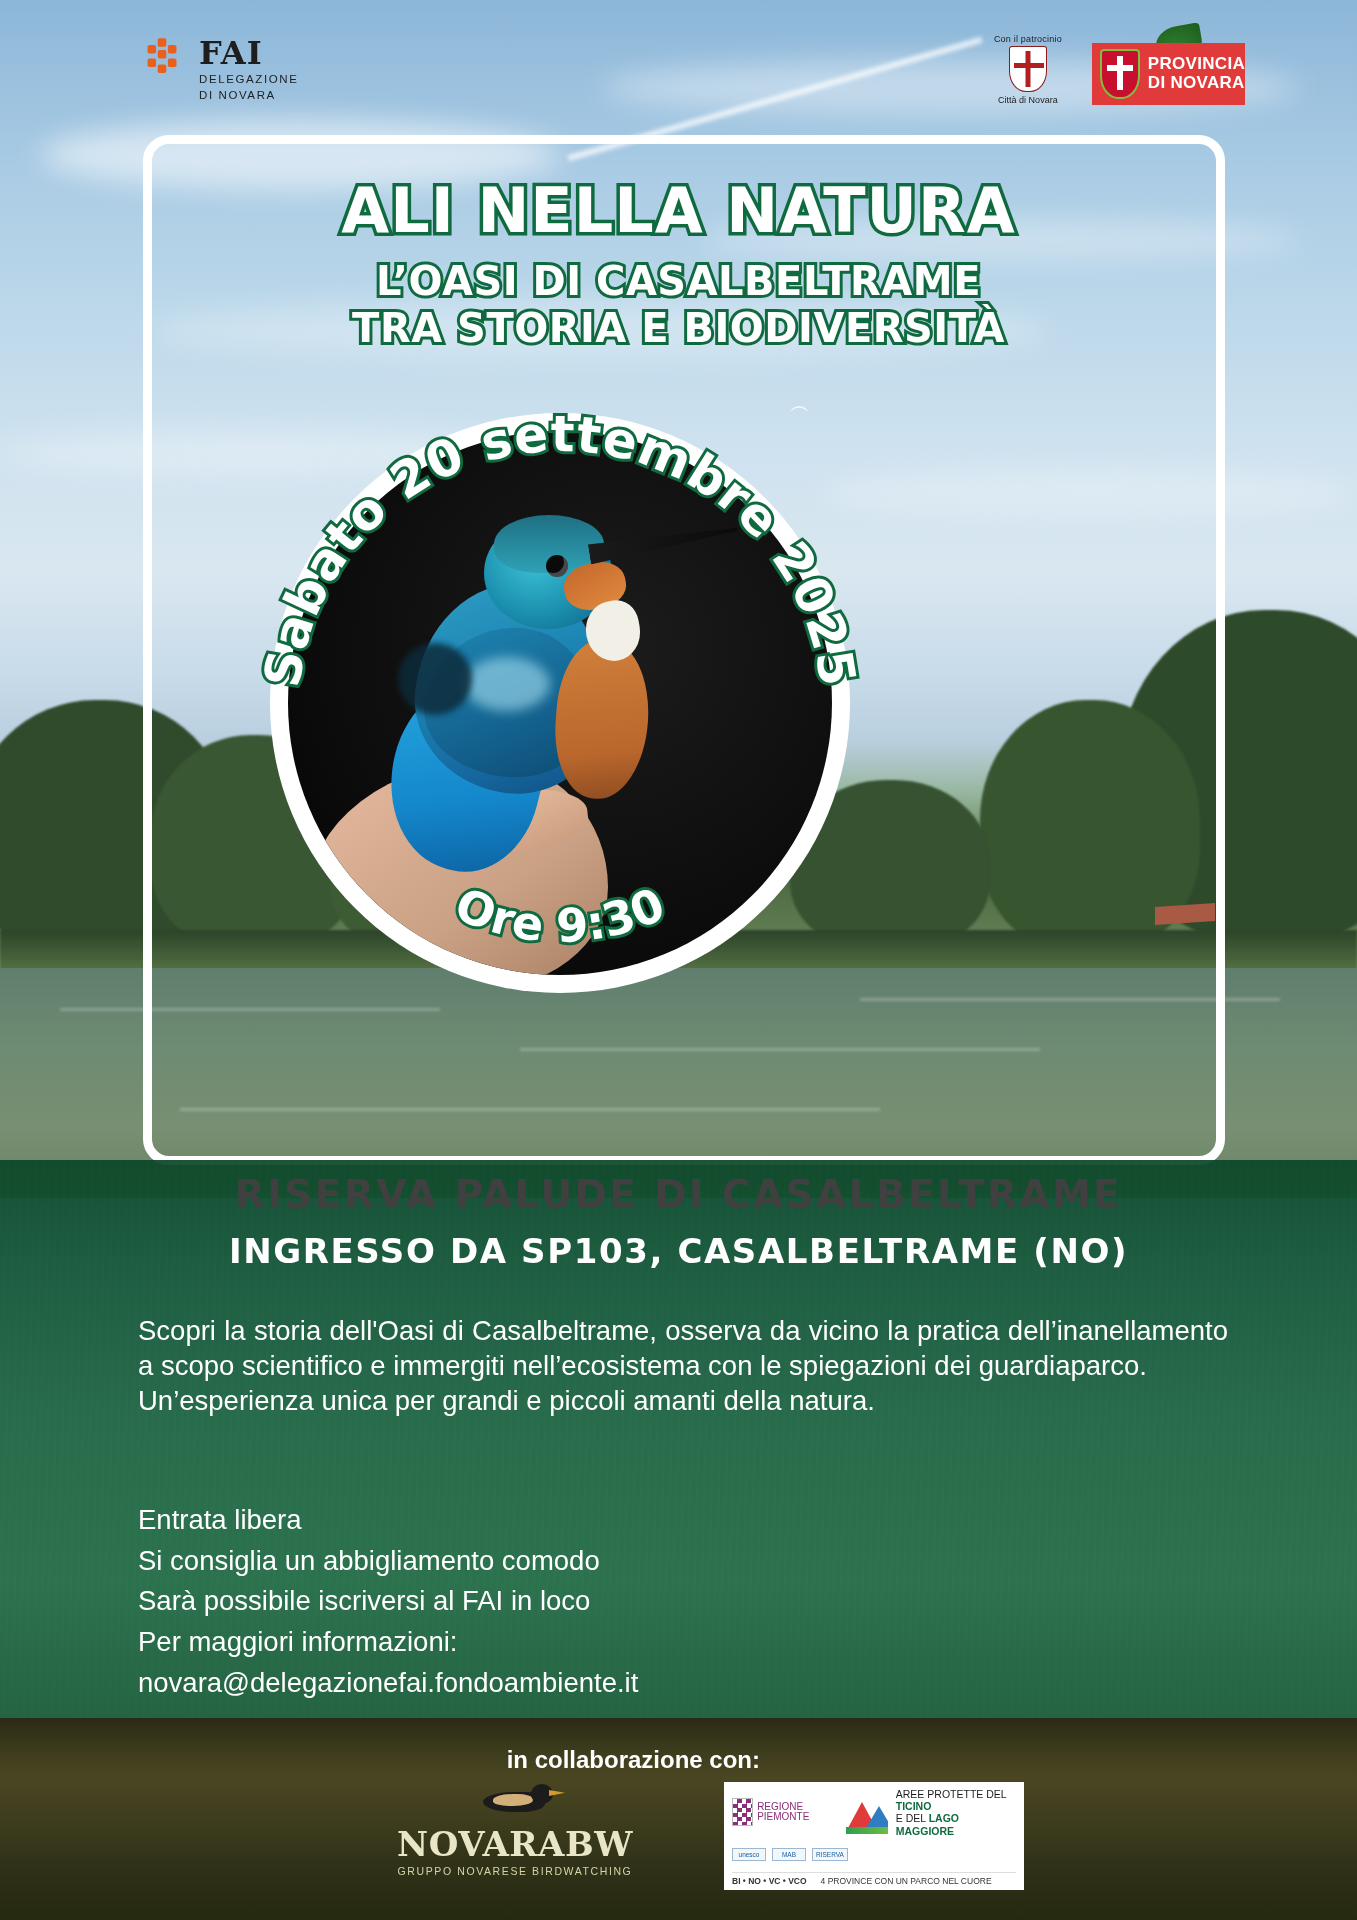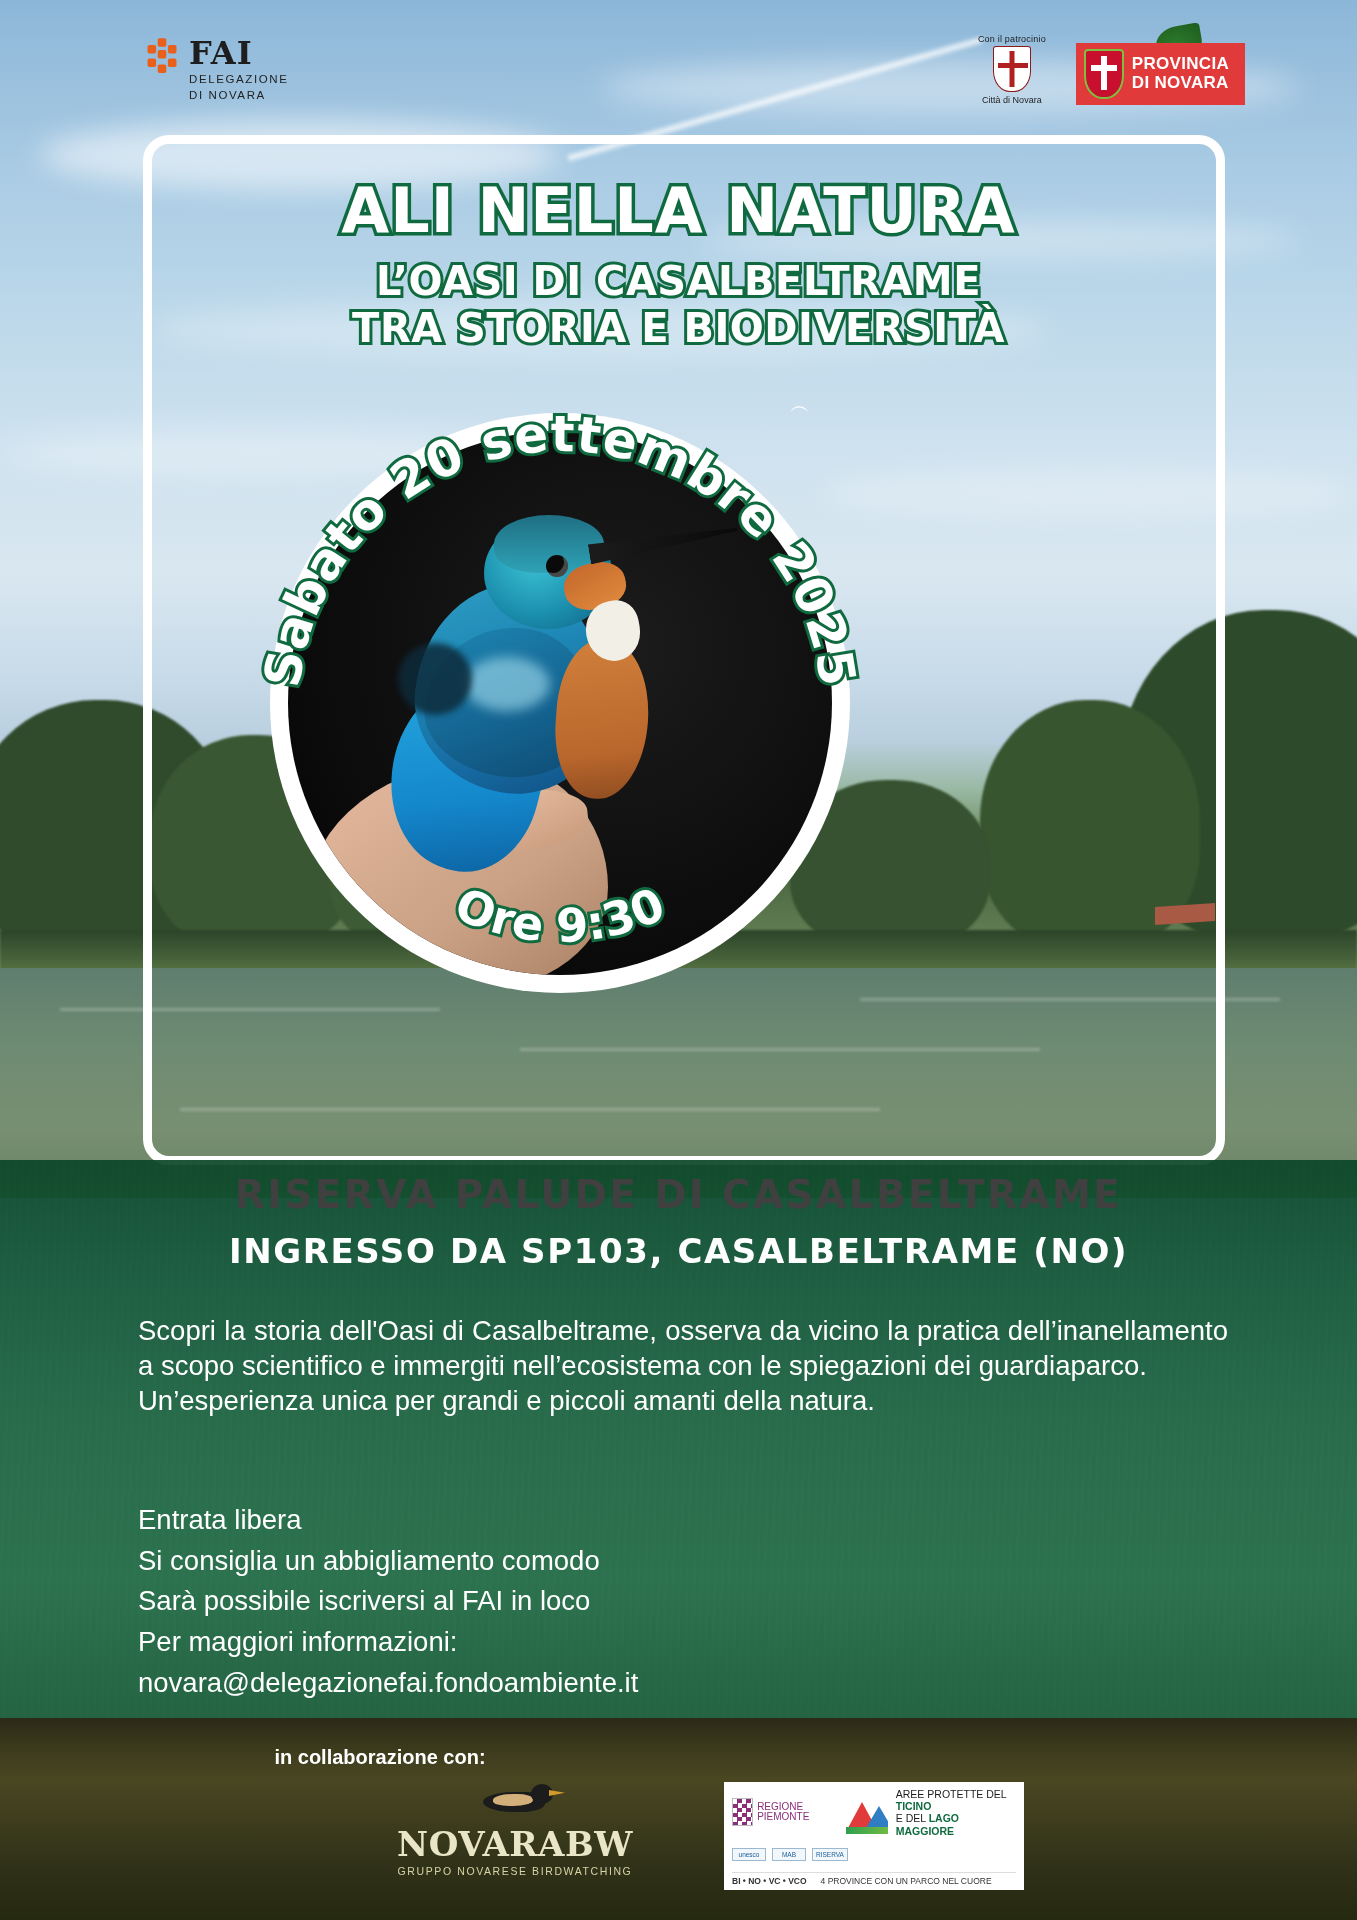--- a/index.html
+++ b/index.html
@@ -281,21 +281,21 @@
     font-size: 46px;
     fill: #ffffff;
     stroke: #0f6b3f;
     stroke-width: 6px;
     paint-order: stroke fill;
   }
 
   
   .fai-logo {
     position: absolute; left: 145px; top: 38px;
-    display: flex; align-items: flex-start; gap: 10px;
+    display: flex; align-items: flex-start; gap: 20px;
   }
   .fai-mark { width: 34px; height: 36px; }
   .fai-text .fai-big {
     font-family: "DejaVu Serif", serif;
     font-size: 32px; font-weight: 700; color: #1e1e1e; line-height: .95;
     letter-spacing: 1px;
   }
   .fai-text .fai-small {
     font-family: "Liberation Sans", sans-serif;
     font-size: 11.5px; color: #222; letter-spacing: 1.6px; line-height: 1.35;
@@ -320,21 +320,21 @@
     content: ""; position: absolute; left: 50%; top: 4px;
     width: 5px; height: 36px; background: #b02020; transform: translateX(-50%);
   }
   .citta-shield:after {
     content: ""; position: absolute; left: 4px; top: 16px;
     width: 30px; height: 5px; background: #b02020;
   }
   .citta-name { font-size: 9px; color: #1d1d1d; margin-top: 3px; }
   .prov-box {
     display: flex; align-items: center; gap: 8px;
-    background: #e03a3a; padding: 6px 16px 6px 8px;
+    background: #e03a3a; padding: 6px 0 6px 8px;
   }
   .prov-shield {
     width: 40px; height: 50px; background: #c8102e;
     border: 2px solid #7fbf3f;
     border-radius: 4px 4px 46% 46%;
     position: relative;
   }
   .prov-shield:before {
     content: ""; position: absolute; left: 50%; top: 5px;
     width: 6px; height: 34px; background: #ffffff; transform: translateX(-50%);
@@ -397,22 +397,22 @@
   
   .grass-bottom {
     position: absolute; left: 0; top: 1718px; width: 1357px; height: 202px;
     background:
       linear-gradient(to bottom,
         #2c2a17 0%, #3a3a1c 14%, #4a4622 30%, #3d3c1d 52%, #2f3118 74%, #25290f 100%),
       repeating-linear-gradient(88deg, rgba(255,255,255,0.05) 0 2px, rgba(0,0,0,0.10) 2px 6px);
   }
   .collab-label {
     position: absolute; left: 0; top: 1746px; width: 760px;
-    text-align: center;
-    color: #ffffff; font-weight: 700; font-size: 20px;
+    text-align: right;
+    color: #ffffff; font-weight: 700; font-size: 24px;
   }
   .novarabw {
     position: absolute; left: 395px; top: 1782px;
     width: 240px; text-align: center;
   }
   .nbw-bird {
     width: 92px; height: 40px; margin: 0 auto 2px;
     position: relative;
   }
   .nbw-bird .b-body {

